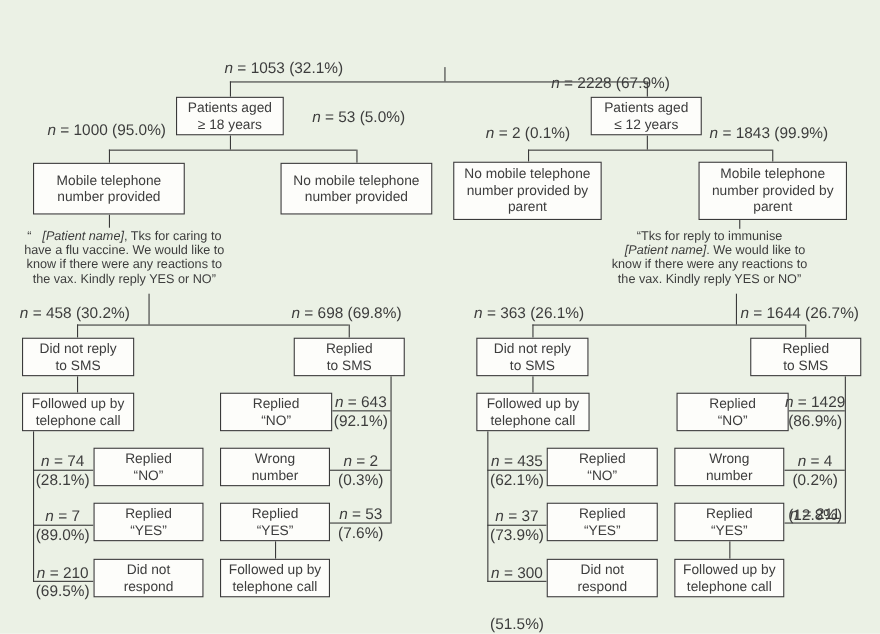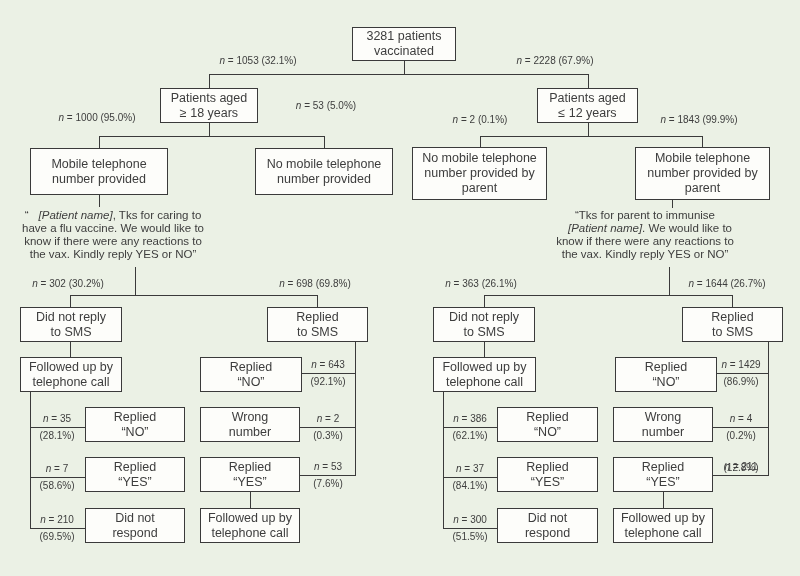--- a/index.html
+++ b/index.html
@@ -10,21 +10,21 @@
     color:#3d3d3d;
   }
   .box{
     position:absolute;box-sizing:border-box;
     background:#fdfdfa;border:1.5px solid #3a3a3a;
     display:flex;align-items:center;justify-content:center;
     text-align:center;white-space:pre-line;
     font-size:12.5px;line-height:15px;color:#3d3d3d;
   }
   .lbl{
-    position:absolute;font-size:10px;line-height:14px;
+    position:absolute;font-size:14px;line-height:14px;
     white-space:nowrap;color:#3d3d3d;
   }
   .ctr{text-align:center;}
   .lbl i{font-style:italic;}
   .hline,.vline{position:absolute;background:#3a3a3a;}
   .hline{height:1.5px;}
   .vline{width:1.5px;}
   .sms{
     position:absolute;text-align:center;white-space:pre-line;
     font-size:11.5px;line-height:13px;color:#3d3d3d;
@@ -81,22 +81,20 @@
   <div class="hline" style="left:443px;top:426.5px;width:54px"></div>
   <div class="hline" style="left:443px;top:476.5px;width:54px"></div>
   <div class="hline" style="left:443px;top:527.5px;width:54px"></div>
 
   <div class="vline" style="left:767.5px;top:342px;height:134px"></div>
   <div class="hline" style="left:717px;top:372.5px;width:51px"></div>
   <div class="hline" style="left:713px;top:426.5px;width:55px"></div>
   <div class="hline" style="left:713px;top:474.5px;width:55px"></div>
   <div class="vline" style="left:662.5px;top:492px;height:16px"></div>
 
-  <div class="box" style="left:352px;top:27px;width:104px;height:34px">3281 patients
-vaccinated</div>
 
   <div class="box" style="left:160px;top:88px;width:98px;height:35px">Patients aged
 ≥ 18 years</div>
   <div class="box" style="left:537px;top:88px;width:101px;height:35px">Patients aged
 ≤ 12 years</div>
 
   <div class="box" style="left:30px;top:148px;width:138px;height:47px">Mobile telephone
 number provided</div>
   <div class="box" style="left:255px;top:148px;width:138px;height:47px">No mobile telephone
 number provided</div>
@@ -143,60 +141,60 @@
   <div class="box" style="left:497px;top:457px;width:101px;height:35px">Replied
 “YES”</div>
   <div class="box" style="left:613px;top:457px;width:100px;height:35px">Replied
 “YES”</div>
   <div class="box" style="left:497px;top:508px;width:101px;height:35px">Did not
 respond</div>
   <div class="box" style="left:613px;top:508px;width:100px;height:35px">Followed up by
 telephone call</div>
 
   <div class="lbl ctr" style="left:196px;top:54px;width:124px"><i>n</i> <span>= 1053 (32.1%)</span></div>
-  <div class="lbl ctr" style="left:493px;top:54px;width:124px"><i>n</i> <span>= 2228 (67.9%)</span></div>
+  <div class="lbl ctr" style="left:493px;top:68px;width:124px"><i>n</i> <span>= 2228 (67.9%)</span></div>
   <div class="lbl ctr" style="left:35px;top:111px;width:124px"><i>n</i> <span>= 1000 (95.0%)</span></div>
   <div class="lbl ctr" style="left:264px;top:99px;width:124px"><i>n</i> <span>= 53 (5.0%)</span></div>
   <div class="lbl ctr" style="left:418px;top:113px;width:124px"><i>n</i> <span>= 2 (0.1%)</span></div>
   <div class="lbl ctr" style="left:637px;top:113px;width:124px"><i>n</i> <span>= 1843 (99.9%)</span></div>
-  <div class="lbl ctr" style="left:8px;top:277px;width:120px"><i>n</i> <span>= 302 (30.2%)</span></div>
+  <div class="lbl ctr" style="left:8px;top:277px;width:120px"><i>n</i> <span>= 458 (30.2%)</span></div>
   <div class="lbl ctr" style="left:255px;top:277px;width:120px"><i>n</i> <span>= 698 (69.8%)</span></div>
   <div class="lbl ctr" style="left:421px;top:277px;width:120px"><i>n</i> <span>= 363 (26.1%)</span></div>
   <div class="lbl ctr" style="left:667px;top:277px;width:120px"><i>n</i> <span>= 1644 (26.7%)</span></div>
 
-  <div class="lbl ctr" style="left:29px;top:412px;width:56px"><i>n</i> <span>= 35</span></div>
+  <div class="lbl ctr" style="left:29px;top:412px;width:56px"><i>n</i> <span>= 74</span></div>
   <div class="lbl ctr" style="left:29px;top:429px;width:56px">(28.1%)</div>
   <div class="lbl ctr" style="left:29px;top:462px;width:56px"><i>n</i> <span>= 7</span></div>
-  <div class="lbl ctr" style="left:29px;top:479px;width:56px">(58.6%)</div>
+  <div class="lbl ctr" style="left:29px;top:479px;width:56px">(89.0%)</div>
   <div class="lbl ctr" style="left:29px;top:513px;width:56px"><i>n</i> <span>= 210</span></div>
   <div class="lbl ctr" style="left:29px;top:530px;width:56px">(69.5%)</div>
 
   <div class="lbl ctr" style="left:300px;top:358px;width:56px"><i>n</i> <span>= 643</span></div>
   <div class="lbl ctr" style="left:300px;top:375px;width:56px">(92.1%)</div>
   <div class="lbl ctr" style="left:300px;top:412px;width:56px"><i>n</i> <span>= 2</span></div>
   <div class="lbl ctr" style="left:300px;top:429px;width:56px">(0.3%)</div>
   <div class="lbl ctr" style="left:300px;top:460px;width:56px"><i>n</i> <span>= 53</span></div>
   <div class="lbl ctr" style="left:300px;top:477px;width:56px">(7.6%)</div>
 
-  <div class="lbl ctr" style="left:442px;top:412px;width:56px"><i>n</i> <span>= 386</span></div>
+  <div class="lbl ctr" style="left:442px;top:412px;width:56px"><i>n</i> <span>= 435</span></div>
   <div class="lbl ctr" style="left:442px;top:429px;width:56px">(62.1%)</div>
   <div class="lbl ctr" style="left:442px;top:462px;width:56px"><i>n</i> <span>= 37</span></div>
-  <div class="lbl ctr" style="left:442px;top:479px;width:56px">(84.1%)</div>
+  <div class="lbl ctr" style="left:442px;top:479px;width:56px">(73.9%)</div>
   <div class="lbl ctr" style="left:442px;top:513px;width:56px"><i>n</i> <span>= 300</span></div>
-  <div class="lbl ctr" style="left:442px;top:530px;width:56px">(51.5%)</div>
+  <div class="lbl ctr" style="left:442px;top:560px;width:56px">(51.5%)</div>
 
   <div class="lbl ctr" style="left:712px;top:358px;width:58px"><i>n</i> <span>= 1429</span></div>
   <div class="lbl ctr" style="left:712px;top:375px;width:58px">(86.9%)</div>
   <div class="lbl ctr" style="left:712px;top:412px;width:58px"><i>n</i> <span>= 4</span></div>
   <div class="lbl ctr" style="left:712px;top:429px;width:58px">(0.2%)</div>
   <div class="lbl ctr" style="left:712px;top:460px;width:58px"><i>n</i> <span>= 211</span></div>
   <div class="lbl ctr" style="left:712px;top:461px;width:58px">(12.8%)</div>
 
   <div class="sms" style="left:20px;top:209px;width:186px"><span>“</span><i>[Patient name]</i><span>, Tks for caring to
 have a flu vaccine. We would like to
 know if there were any reactions to
 the vax. Kindly reply YES or NO”</span></div>
-  <div class="sms" style="left:552px;top:209px;width:186px"><span>“Tks for parent to immunise
+  <div class="sms" style="left:552px;top:209px;width:186px"><span>“Tks for reply to immunise
 </span><i>[Patient name]</i><span>.  We would like to
 know if there were any reactions to
 the vax. Kindly reply YES or NO”</span></div>
 
 </div>
 
 </body></html>

